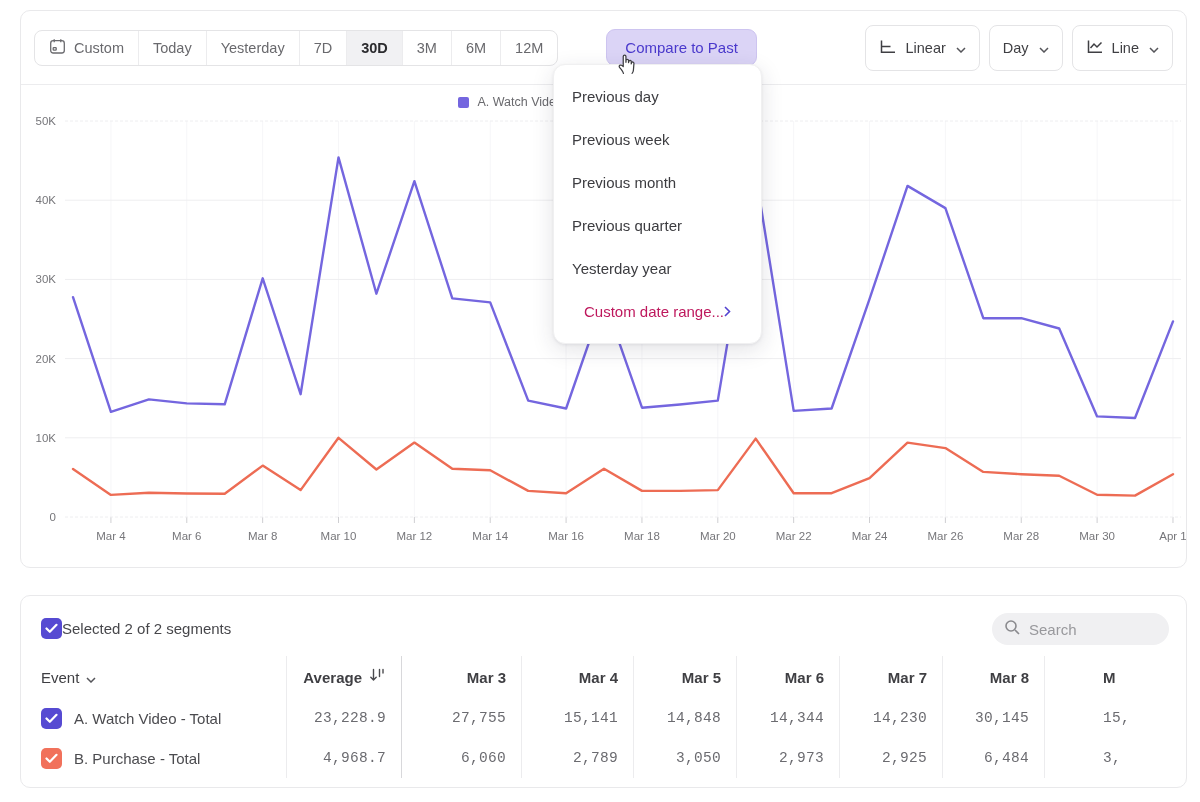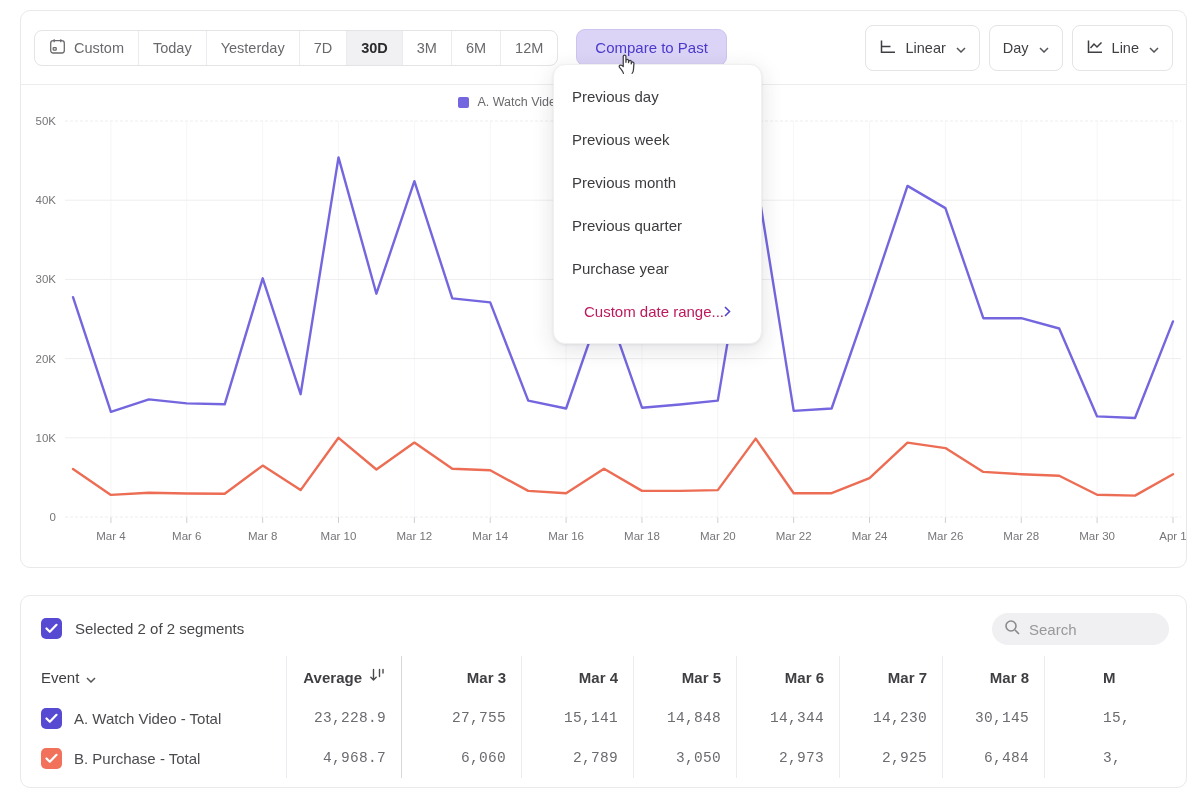--- a/index.html
+++ b/index.html
@@ -4,21 +4,21 @@
 <style>
   * { box-sizing: border-box; margin: 0; padding: 0; }
   html,body { width:1200px; height:802px; background:#fff;
     font-family:"Liberation Sans", sans-serif; overflow:hidden; }
   #stage { position:relative; width:1200px; height:802px; background:#fff; }
 
   
   .card { position:absolute; background:#fff; border:1px solid #e9e9eb; border-radius:10px; }
   #chart-card { left:20px; top:10px; width:1167px; height:558px; }
   #toolbar { position:absolute; left:0; top:0; width:100%; height:74px;
-    display:flex; align-items:center; padding:0 13px; border-bottom:1px solid #ececee; }
+    display:flex; align-items:center; padding:0 13px; border-bottom:1px solid #ececee;gap:30px; }
 
   #range-group { display:flex; align-items:stretch; height:36px; border:1px solid #e4e4e6;
     border-radius:8px; overflow:hidden; background:#fff; }
   .range-btn { display:flex; align-items:center; gap:8px; padding:0 14px; font-size:14.5px;
     color:#69696d; cursor:pointer; border-left:1px solid #ececee; white-space:nowrap; }
   .range-btn:first-child { border-left:none; }
   .range-btn.selected { background:#f1f1f3; color:#2b2b2e; font-weight:700; }
 
   #compare-btn { margin-left:18px; height:37px; display:flex; align-items:center;
     padding:0 18px; background:#dbd4f6; border:1px solid #cdc4f0; border-radius:9px;
@@ -43,21 +43,21 @@
     border:1px solid #f0f0f1; border-radius:12px; padding:10px 0;
     box-shadow:0 6px 22px rgba(40,40,60,.13), 0 1px 3px rgba(40,40,60,.08); z-index:20; }
   .menu-item { height:43px; display:flex; align-items:center; padding:0 18px;
     font-size:15px; color:#3c3c40; cursor:pointer; }
   .menu-item.custom { color:#be185d; justify-content:center; }
   #cursor { position:absolute; left:615px; top:51px; z-index:30; pointer-events:none; }
 
   
   #table-card { left:20px; top:595px; width:1167px; height:193px; overflow:hidden; }
   #seg-header { position:absolute; left:0; top:0; width:100%; height:58px; }
-  #seg-check-wrap { position:absolute; left:20px; top:22px; display:flex; align-items:center; gap:13px; }
+  #seg-check-wrap { position:absolute; left:20px; top:22px; display:flex; align-items:center; }
   .checkbox { width:21px; height:21px; border-radius:5px; display:flex; align-items:center;
     justify-content:center; cursor:pointer; flex:none; }
   #seg-label { font-size:15px; color:#47474b; }
   #search-box { position:absolute; right:17px; top:17px; width:177px; height:32px;
     background:#f0f0f2; border-radius:16px; display:flex; align-items:center; padding:0 12px; gap:8px; }
   #search-box input { border:none; outline:none; background:transparent; font-size:15px;
     color:#3c3c40; width:120px; font-family:"Liberation Sans",sans-serif; }
   #search-box input::placeholder { color:#98989c; }
 
   #seg-table { position:absolute; left:0; top:60px; width:1167px; }
@@ -226,21 +226,21 @@
           </div>
         </div>
     </div>
   </div>
 
   <div id="compare-menu">
       <div class="menu-item">Previous day</div>
       <div class="menu-item">Previous week</div>
       <div class="menu-item">Previous month</div>
       <div class="menu-item">Previous quarter</div>
-      <div class="menu-item">Purchase year</div>
+      <div class="menu-item">Yesterday year</div>
       <div class="menu-item custom">
         <span>Custom date range...</span>
         <span><svg width="7" height="11" viewBox="0 0 7 11" fill="none" stroke="#5443d0" stroke-width="1.6">
             <polyline points="1,1 5.5,5.5 1,10"></polyline>
           </svg></span>
       </div>
     </div>
 
   <div id="cursor">
     <svg width="25" height="26" viewBox="0 0 24 25">

